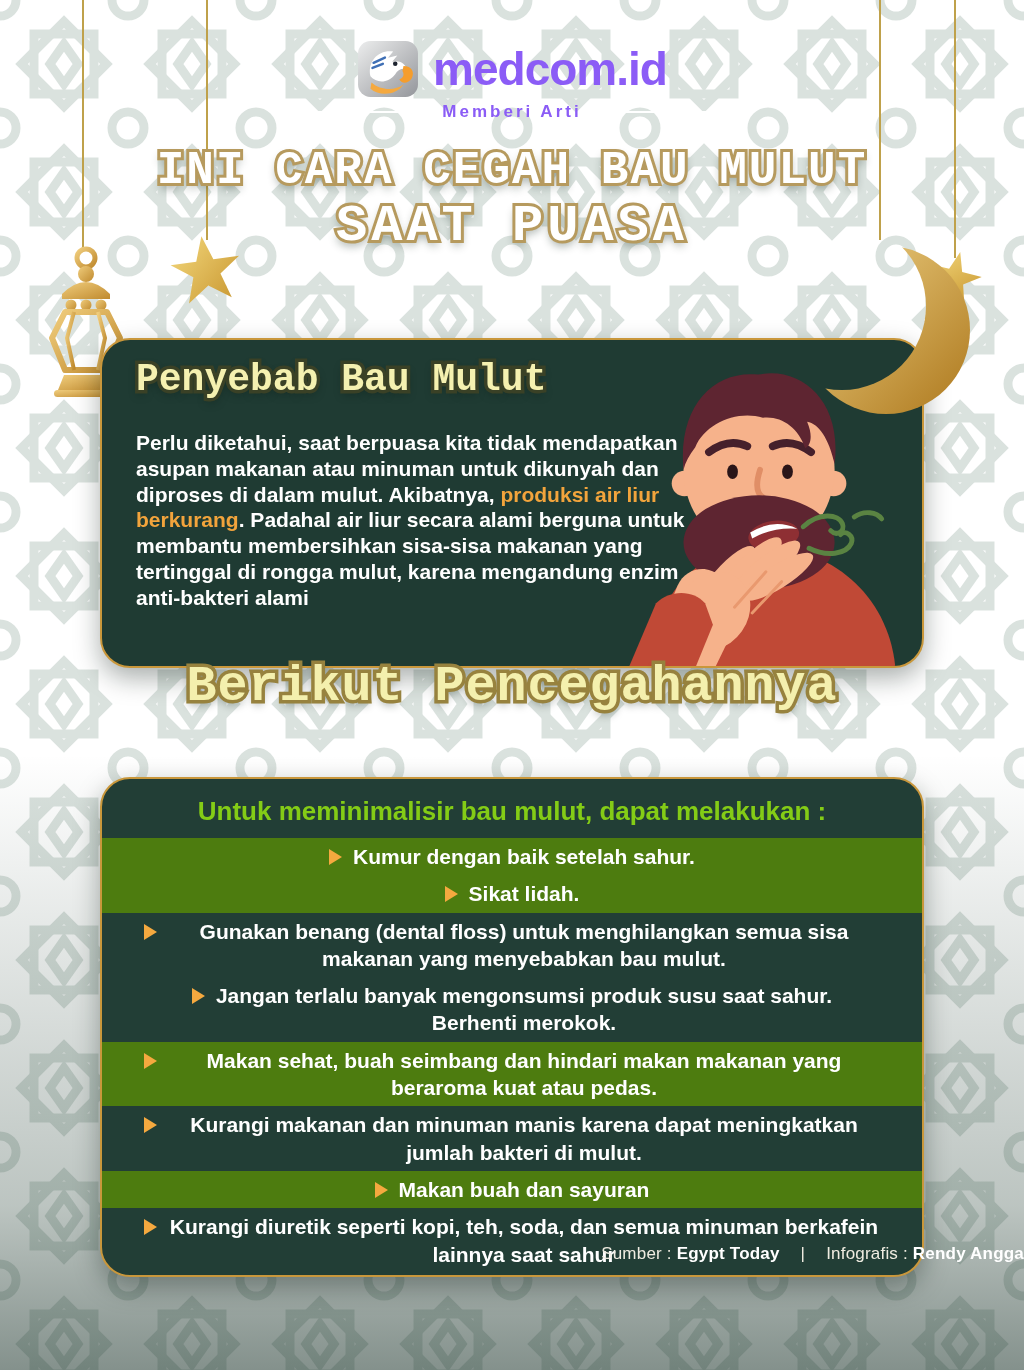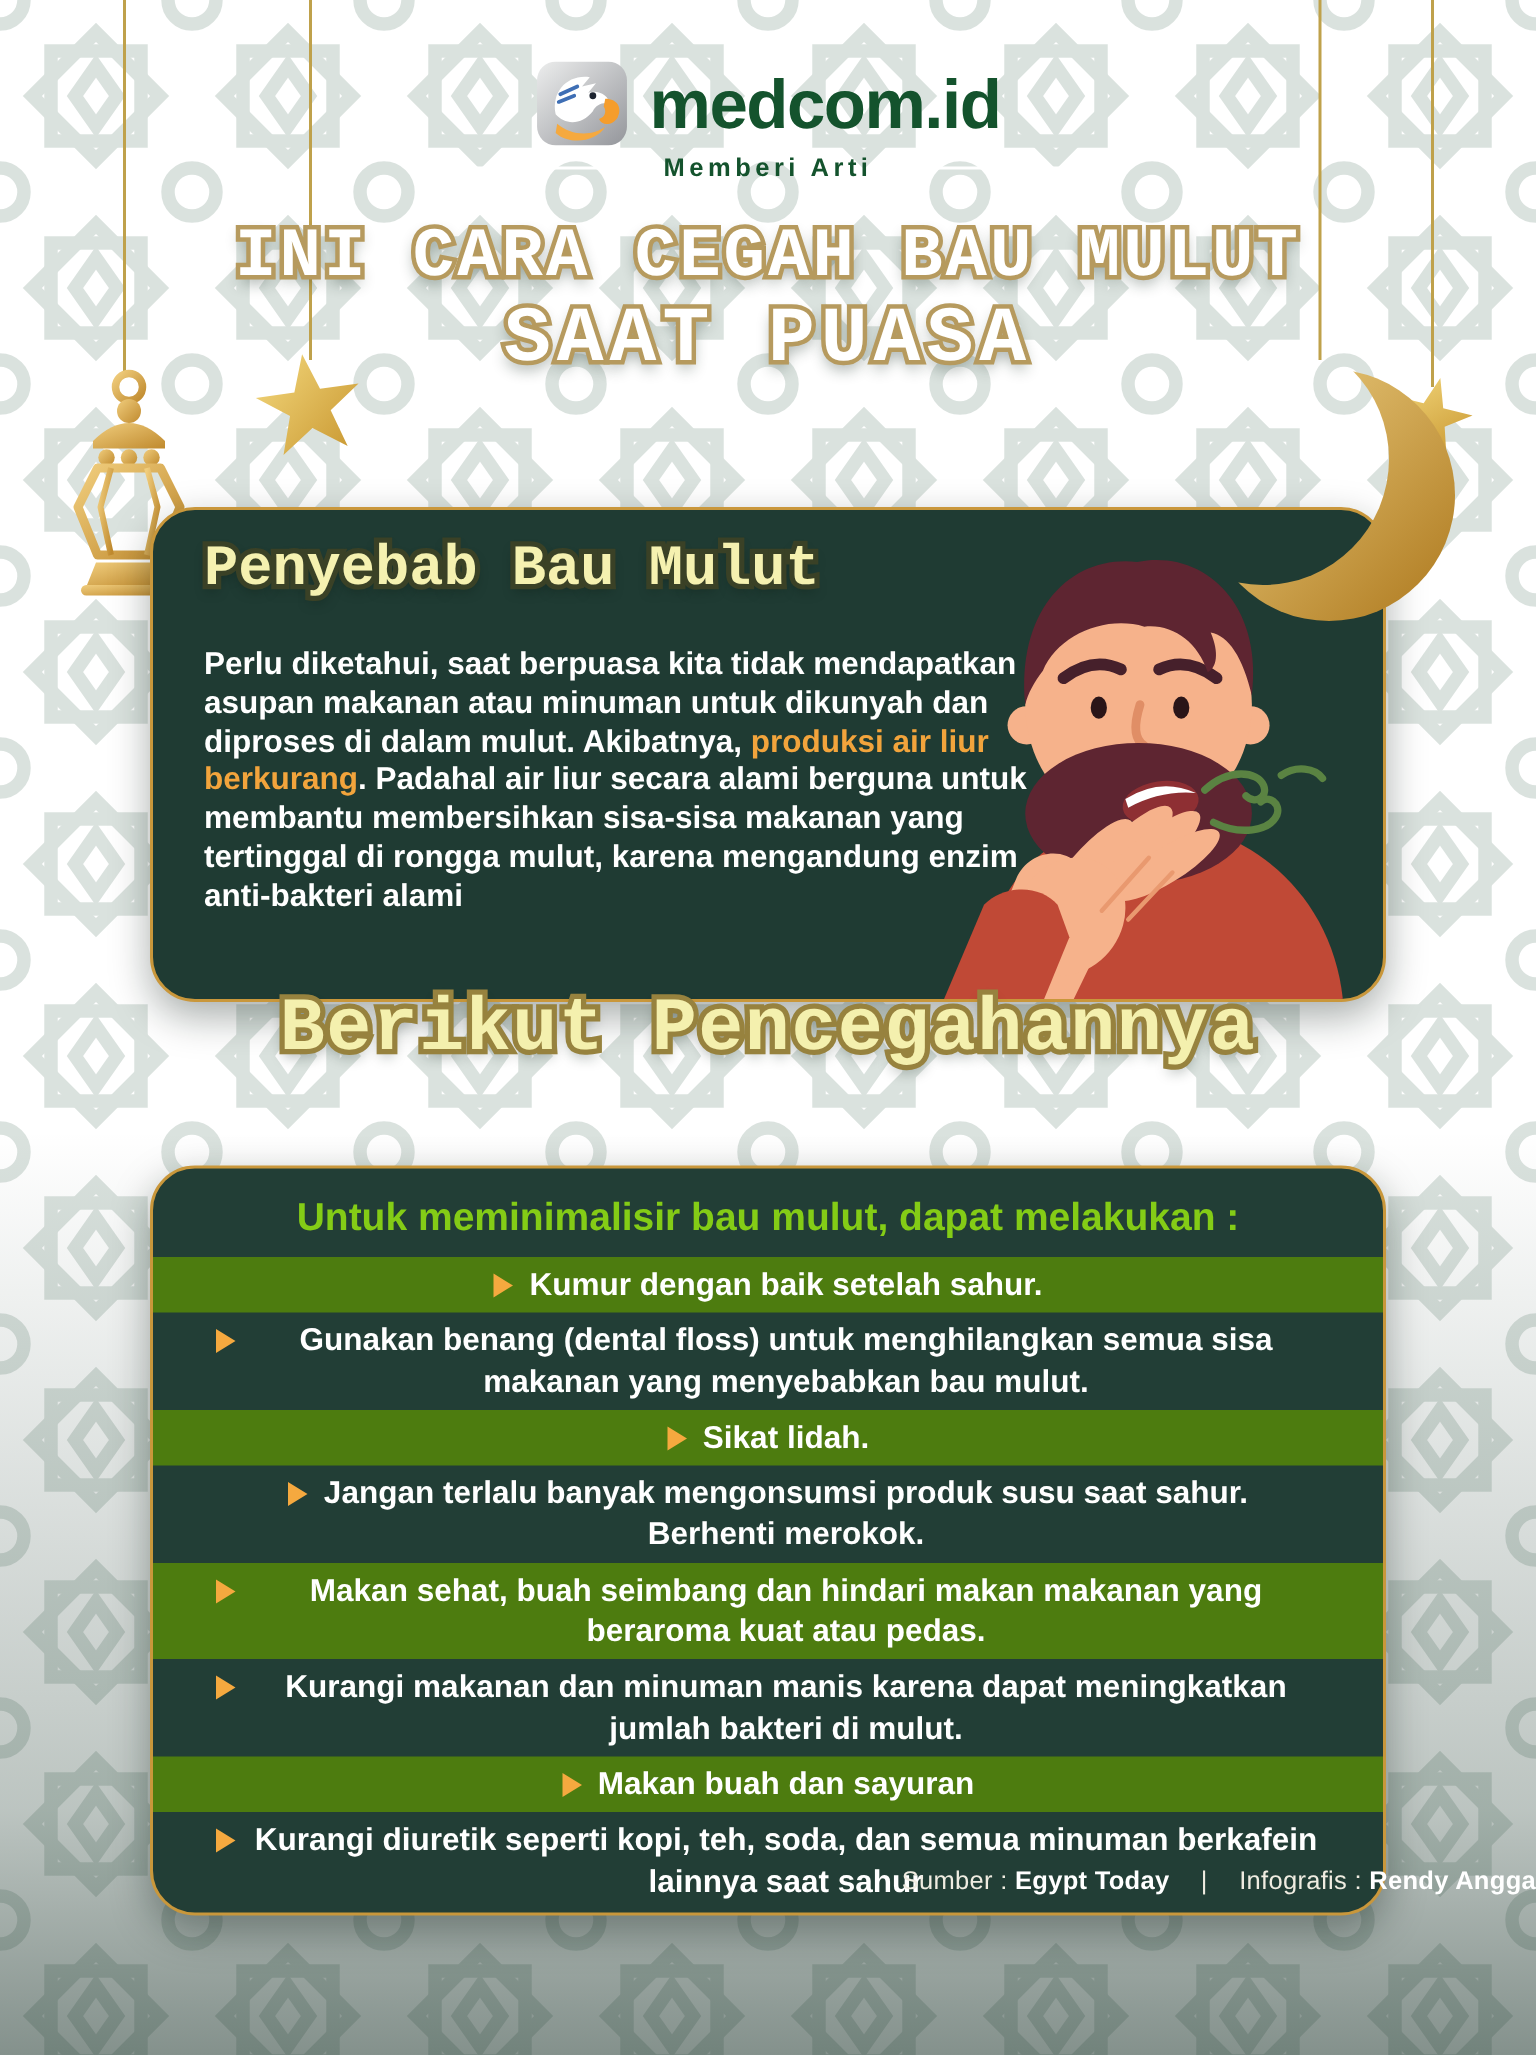--- a/index.html
+++ b/index.html
@@ -14,21 +14,21 @@
   .bg-shade { position:absolute; inset:0; pointer-events:none;
     background:linear-gradient(180deg, rgba(15,45,32,0) 55%, rgba(15,45,32,.28) 88%, rgba(10,36,26,.5) 100%); }
   .string { position:absolute; top:0; width:2px; background:#bfa14b; }
 
   
   .outline-text { position:relative; display:inline-block; white-space:nowrap; font-family:Liberation Mono, monospace; font-weight:bold; }
   .outline-text .stroke { position:absolute; left:0; top:0; z-index:0; color:transparent; }
   .outline-text .fill { position:relative; z-index:1; }
 
   
-  .logo-block { position:absolute; top:40px; left:0; width:100%; text-align:center; color:#14532d; }
+  .logo-block { position:absolute; top:40px; left:0; width:100%; text-align:center; color:#8b5cf6; }
   .logo-row { display:flex; align-items:center; justify-content:center; gap:14px; }
   .logo-badge { width:62px; height:58px; }
   .logo-name { font-size:46px; font-weight:bold; letter-spacing:-1px; }
   .tagline-row { display:flex; align-items:center; justify-content:center; gap:14px; margin-top:4px; }
   .tagline-line { width:112px; height:2px; background:#fff; }
   .tagline { font-size:17px; letter-spacing:3px; font-weight:bold; }
 
   
   .title-block { position:absolute; top:146px; left:0; width:100%; text-align:center; line-height:1.12; }
   .title-line1 { font-size:46px; letter-spacing:2px; }
@@ -237,27 +237,27 @@
   </span>
 </div>
 
 <div class="card card2">
   <div class="card2-title">Untuk meminimalisir bau mulut, dapat melakukan :</div>
   <div class="rows">
     <div class="row alt">
       <span class="bullet"></span>
       <span class="row-text">Kumur dengan baik setelah sahur.</span>
     </div>
+    <div class="row alt">
+      <span class="bullet"></span>
+      <span class="row-text">Sikat lidah.</span>
+    </div>
     <div class="row">
       <span class="bullet"></span>
       <span class="row-text">Gunakan benang (dental floss) untuk menghilangkan semua sisa makanan yang menyebabkan bau mulut.</span>
-    </div>
-    <div class="row alt">
-      <span class="bullet"></span>
-      <span class="row-text">Sikat lidah.</span>
     </div>
     <div class="row">
       <span class="bullet"></span>
       <span class="row-text">Jangan terlalu banyak mengonsumsi produk susu saat sahur.
 Berhenti merokok.</span>
     </div>
     <div class="row alt">
       <span class="bullet"></span>
       <span class="row-text">Makan sehat, buah seimbang dan hindari makan makanan yang beraroma kuat atau pedas.</span>
     </div>

